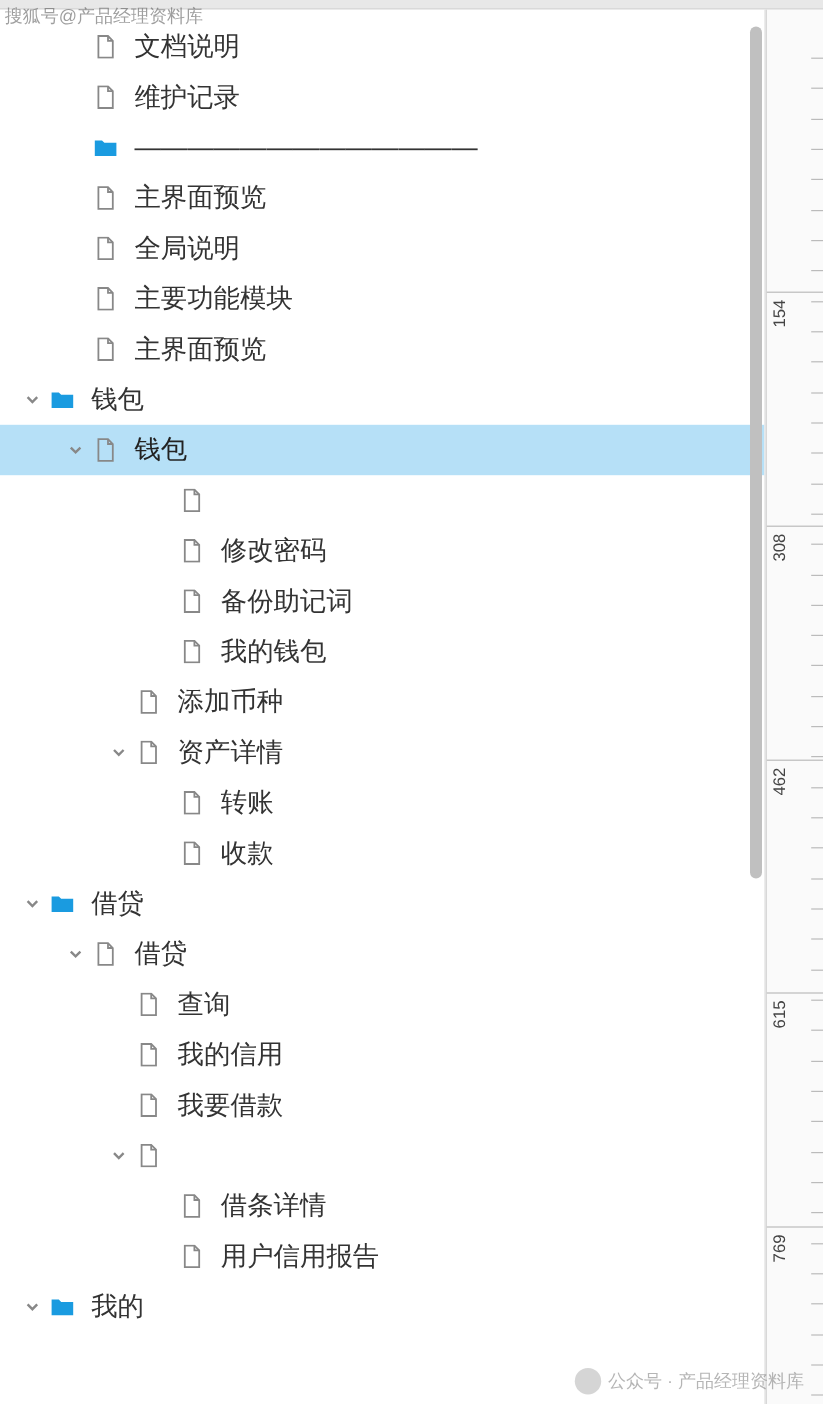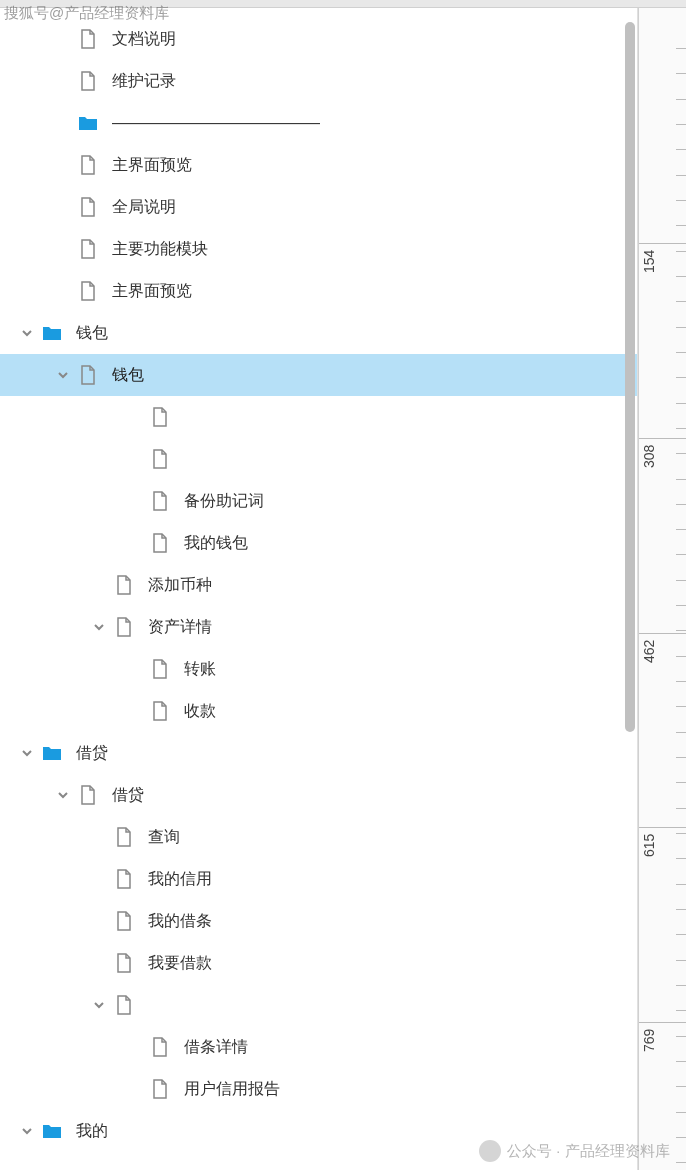--- a/index.html
+++ b/index.html
@@ -37,21 +37,21 @@
   position: relative;
 }
 .tree {
   padding-top: 10px;
   padding-bottom: 10px;
 }
 .row {
   display: flex;
   align-items: center;
   height: 42px;
-  font-size: 16px;
+  font-size: 22px;
   color: #333;
   cursor: pointer;
   white-space: nowrap;
   padding-right: 20px;
 }
 .row.selected {
   background: #b6e0f7;
   color: #222;
   font-weight: 500;
 }
@@ -269,20 +269,21 @@
         </div>
         <div class="row">
           <span class="indent" style="width: 126px;"></span>
           <span class="spacer-chev"></span>
           <span class="icon">
             <svg width="16" height="20" viewBox="0 0 16 20">
               <path d="M2 1 L10 1 L14 5 L14 19 L2 19 Z" fill="none" stroke="#888" stroke-width="1.5"></path>
               <path d="M10 1 L10 5 L14 5" fill="none" stroke="#888" stroke-width="1.5"></path>
             </svg>
           </span>
+          <span class="label">修改密码</span>
         </div>
         <div class="row">
           <span class="indent" style="width: 126px;"></span>
           <span class="spacer-chev"></span>
           <span class="icon">
             <svg width="16" height="20" viewBox="0 0 16 20">
               <path d="M2 1 L10 1 L14 5 L14 19 L2 19 Z" fill="none" stroke="#888" stroke-width="1.5"></path>
               <path d="M10 1 L10 5 L14 5" fill="none" stroke="#888" stroke-width="1.5"></path>
             </svg>
           </span>
@@ -390,31 +391,20 @@
         <div class="row">
           <span class="indent" style="width: 90px;"></span>
           <span class="spacer-chev"></span>
           <span class="icon">
             <svg width="16" height="20" viewBox="0 0 16 20">
               <path d="M2 1 L10 1 L14 5 L14 19 L2 19 Z" fill="none" stroke="#888" stroke-width="1.5"></path>
               <path d="M10 1 L10 5 L14 5" fill="none" stroke="#888" stroke-width="1.5"></path>
             </svg>
           </span>
           <span class="label">我的信用</span>
-        </div>
-        <div class="row">
-          <span class="indent" style="width: 90px;"></span>
-          <span class="spacer-chev"></span>
-          <span class="icon">
-            <svg width="16" height="20" viewBox="0 0 16 20">
-              <path d="M2 1 L10 1 L14 5 L14 19 L2 19 Z" fill="none" stroke="#888" stroke-width="1.5"></path>
-              <path d="M10 1 L10 5 L14 5" fill="none" stroke="#888" stroke-width="1.5"></path>
-            </svg>
-          </span>
-          <span class="label">我的借条</span>
         </div>
         <div class="row">
           <span class="indent" style="width: 90px;"></span>
           <span class="spacer-chev"></span>
           <span class="icon">
             <svg width="16" height="20" viewBox="0 0 16 20">
               <path d="M2 1 L10 1 L14 5 L14 19 L2 19 Z" fill="none" stroke="#888" stroke-width="1.5"></path>
               <path d="M10 1 L10 5 L14 5" fill="none" stroke="#888" stroke-width="1.5"></path>
             </svg>
           </span>

